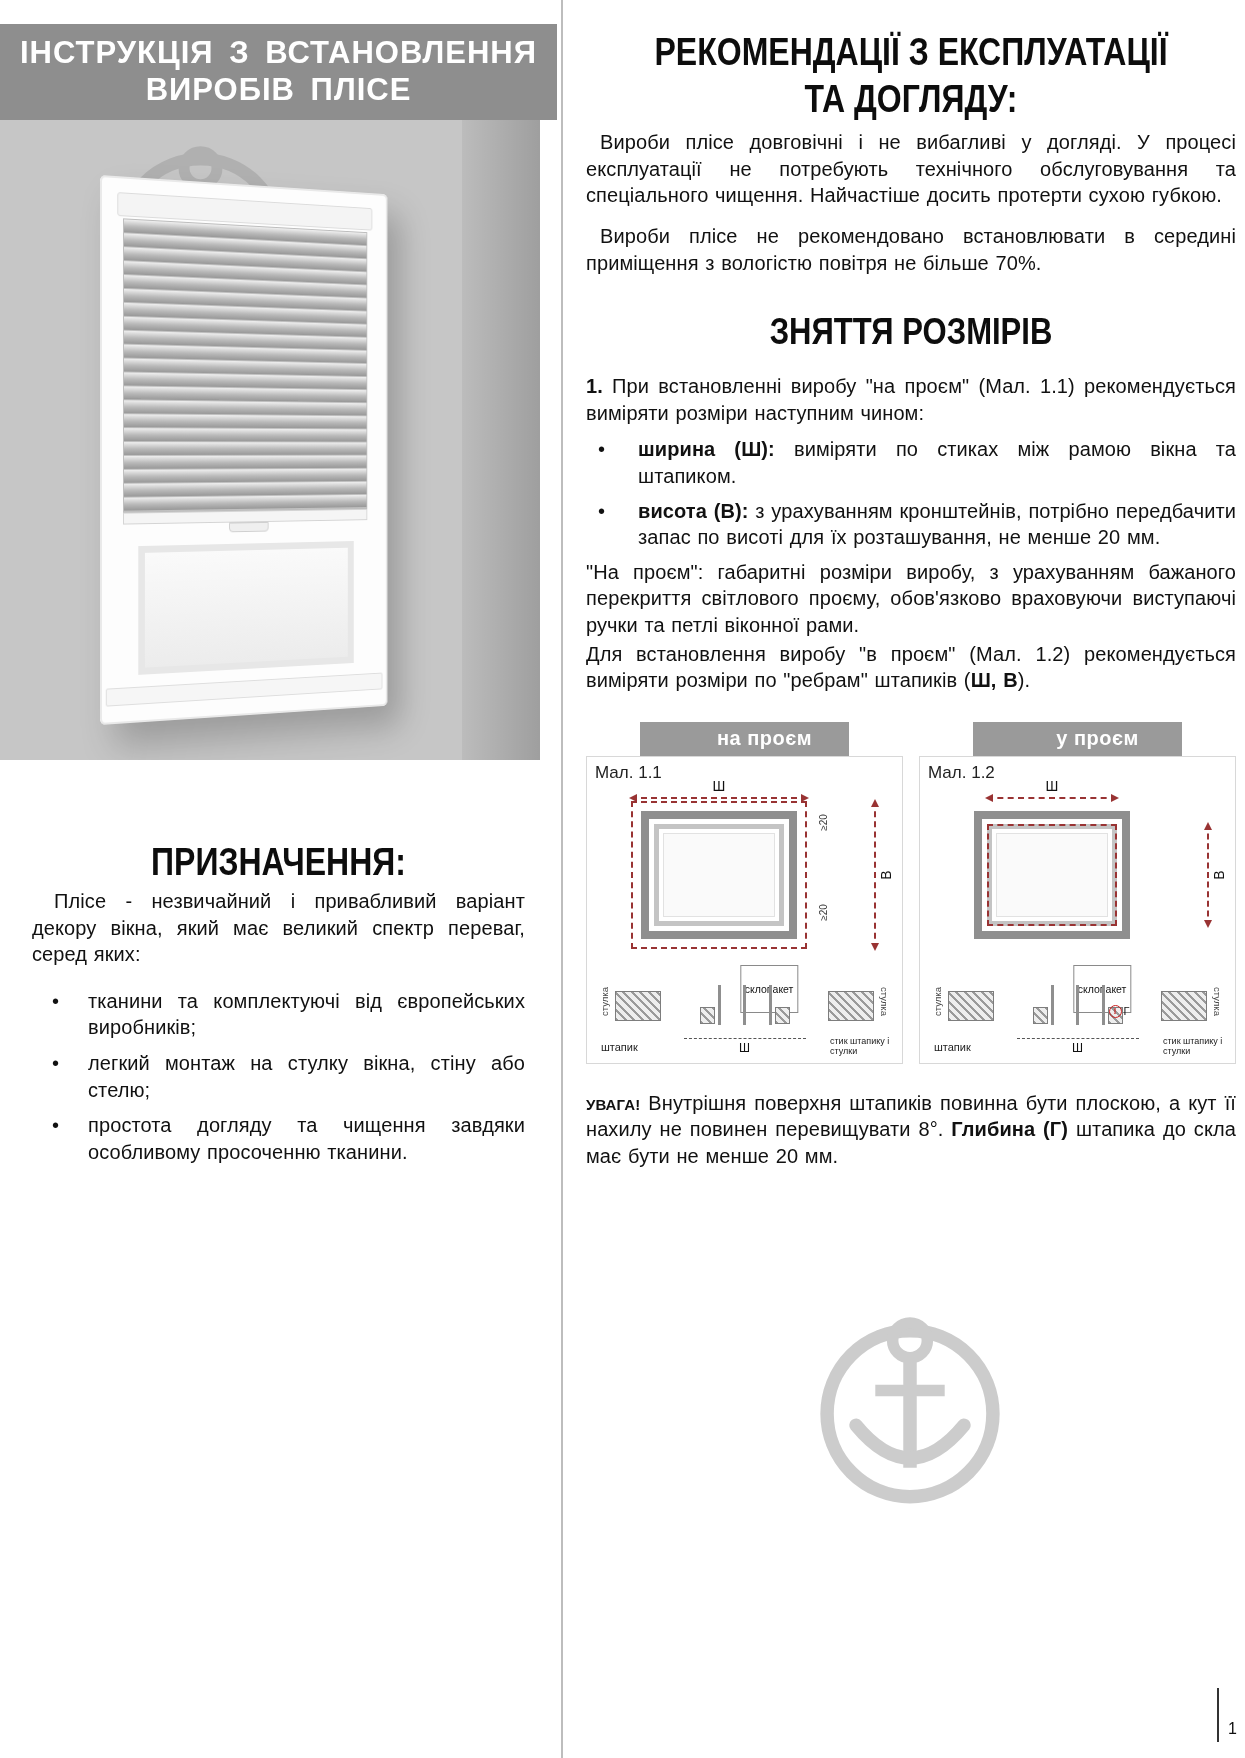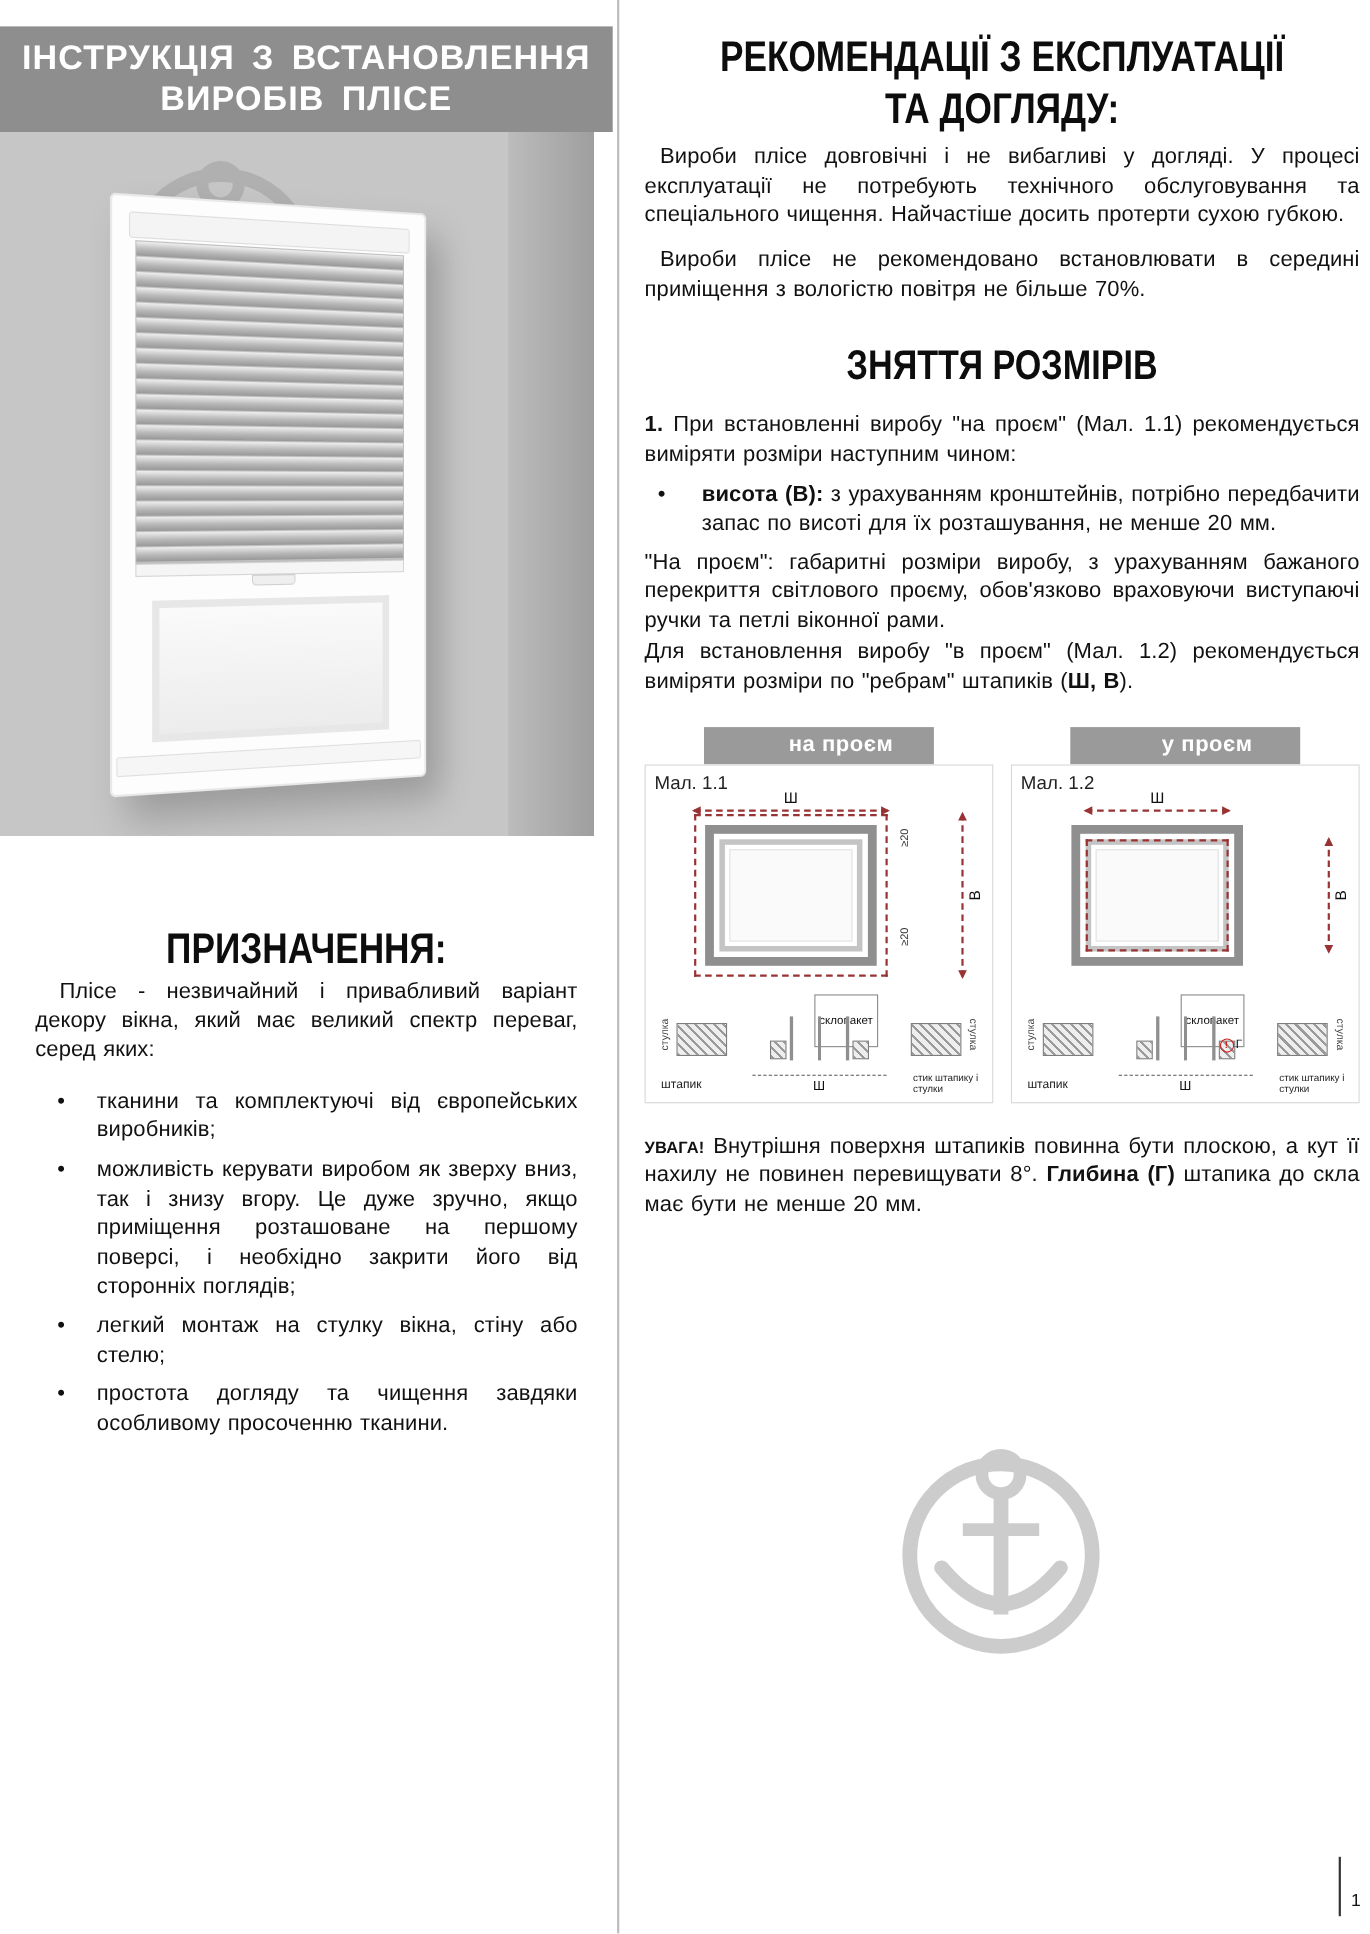--- a/index.html
+++ b/index.html
@@ -158,23 +158,20 @@
 
     <p class="purpose-intro">Плісе - незвичайний і привабливий варіант декору вікна, який має великий спектр переваг, серед яких:</p>
 
     <ul class="purpose-list">
 
         <li>
           <span>тканини та комплектуючі від європейських виробників;</span>
         </li>
 
 
-        <li>
-          <span>можливість керувати виробом як зверху вниз, так і знизу вгору. Це дуже зручно, якщо приміщення розташоване на першому поверсі, і необхідно закрити його від сторонніх поглядів;</span>
-        </li>
 
 
 
         <li>
           <span>легкий монтаж на стулку вікна, стіну або стелю;</span>
         </li>
 
         <li>
           <span>простота догляду та чищення завдяки особливому просоченню тканини.</span>
         </li>
@@ -192,20 +189,24 @@
 
     <p class="care-p pind" style="margin-top:22px;">Вироби плісе довговічні і не вибагливі у догляді. У процесі експлуатації не потребують технічного обслуговування та спеціального чищення. Найчастіше досить протерти сухою губкою.</p>
     <p class="care-p pind">Вироби плісе не рекомендовано встановлювати в середині приміщення з вологістю повітря не більше 70%.</p>
 
     <h2 class="meas-heading h-cond">ЗНЯТТЯ РОЗМІРІВ</h2>
 
     <p class="meas-step"><b>1.</b> <span>При встановленні виробу "на проєм" (Мал. 1.1) рекомендується виміряти розміри наступним чином:</span></p>
 
     <ul class="meas-list">
 
+        <li>
+          <b>ширина (Ш):</b>
+          <span>виміряти по стиках між рамою вікна та штапиком.</span>
+        </li>
 
         <li>
           <b>висота (В):</b>
           <span>з урахуванням кронштейнів, потрібно передбачити запас по висоті для їх розташування, не менше 20 мм.</span>
         </li>
       </ul>
 
     <p class="meas-after">"На проєм": габаритні розміри виробу, з урахуванням бажаного перекриття світлового проєму, обов'язково враховуючи виступаючі ручки та петлі віконної рами.</p>
     <p class="meas-after"><span>Для встановлення виробу "в проєм" (Мал. 1.2) рекомендується виміряти розміри по "ребрам" штапиків (</span><b>Ш, В</b><span>).</span></p>
 

